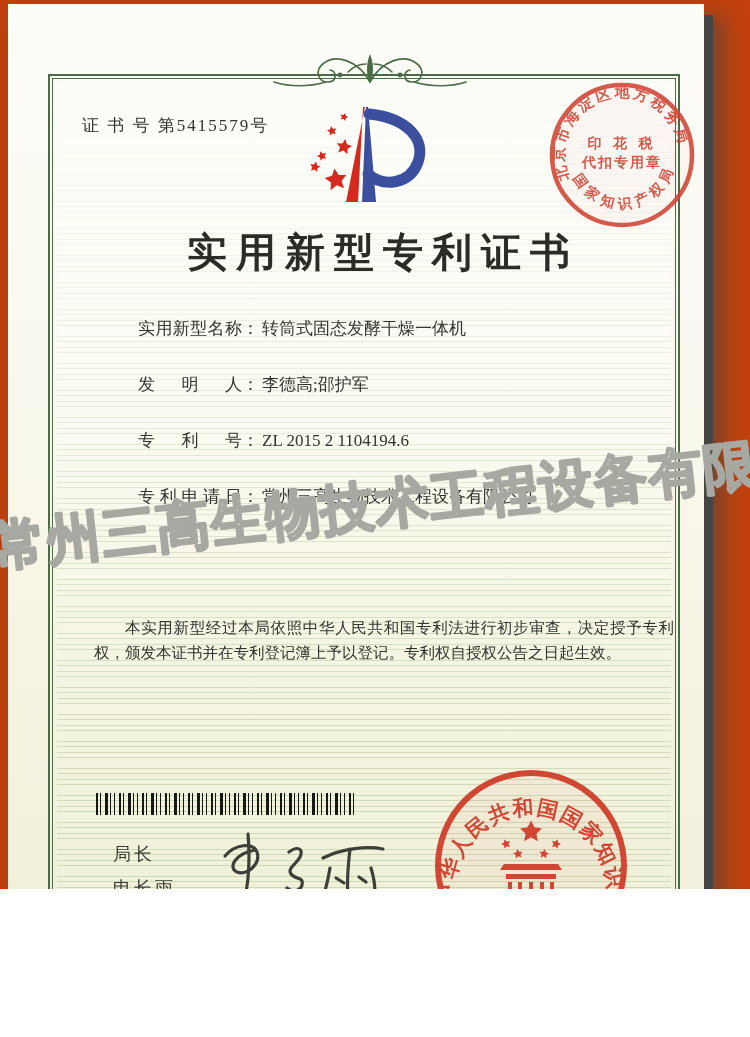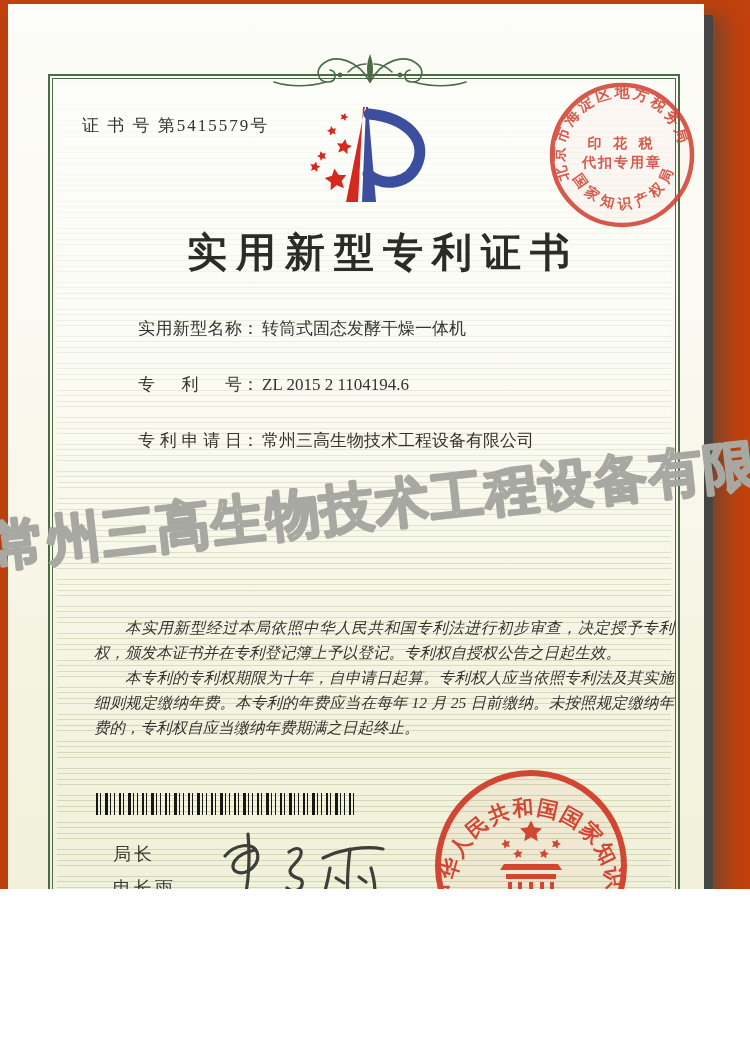--- a/index.html
+++ b/index.html
@@ -18,21 +18,21 @@
   .ornament{position:absolute;z-index:2;}
   .cert-no{position:absolute;left:74px;top:110px;z-index:3;font-size:17px;letter-spacing:2px;color:#33332f;}
   .logo{position:absolute;left:288px;top:100px;z-index:3;}
   .title{position:absolute;left:0;top:221px;width:750px;text-align:center;z-index:3;
     font-size:40px;font-weight:600;letter-spacing:9px;color:#2b2b28;}
   .fields{position:absolute;left:86px;top:312px;width:580px;z-index:3;font-size:17px;color:#33332f;margin-left:44px;}
   .frow{margin-bottom:31px;line-height:25px;white-space:nowrap;}
   .flabel{display:inline-block;width:104px;text-align:justify;text-align-last:justify;vertical-align:baseline;}
   .fvalue{margin-left:3px;}
   .body{position:absolute;left:86px;top:611px;width:580px;z-index:3;
-    font-size:15.5px;line-height:25px;color:#33332f;text-align:justify;font-style:italic;}
+    font-size:15.5px;line-height:25px;color:#33332f;text-align:justify;}
   .body p{margin:0;text-indent:2em;}
   .barcode{position:absolute;left:88px;top:789px;width:258px;height:22px;z-index:3;
     background:repeating-linear-gradient(90deg,
       #171715 0 2px,transparent 2px 4px,#171715 4px 5px,transparent 5px 9px,
       #171715 9px 12px,transparent 12px 14px,#171715 14px 15px,transparent 15px 18px,
       #171715 18px 19px,transparent 19px 23px);}
   .signer{position:absolute;left:105px;z-index:3;font-family:Liberation Serif, serif;
     font-size:18px;font-weight:500;color:#3a3a35;letter-spacing:3px;}
   .signer.t1{top:838px;}
   .signer.t2{top:872px;}
@@ -116,30 +116,32 @@
       </g>
     </svg>
 
     <div class="title">实用新型专利证书</div>
 
     <div class="fields">
       <div class="frow">
         <span class="flabel">实用新型名称</span><span>：</span><span class="fvalue">转筒式固态发酵干燥一体机</span>
       </div>
       <div class="frow">
+        <span class="flabel">发明人</span><span>：</span><span class="fvalue">李德高;邵护军</span>
+      </div>
+      <div class="frow">
         <span class="flabel">专利号</span><span>：</span><span class="fvalue">ZL 2015 2 1104194.6</span>
       </div>
       <div class="frow">
         <span class="flabel">专利申请日</span><span>：</span><span class="fvalue">常州三高生物技术工程设备有限公司</span>
       </div>
     </div>
 
     <div class="body">
       <p>本实用新型经过本局依照中华人民共和国专利法进行初步审查，决定授予专利权，颁发本证书并在专利登记簿上予以登记。专利权自授权公告之日起生效。</p>
-      <p>本专利的专利权期限为十年，自申请日起算。专利权人应当依照专利法及其实施细则规定缴纳年费。本专利的年费应当在每年 12 月 25 日前缴纳。未按照规定缴纳年费的，专利权自应当缴纳年费期满之日起终止。</p>
     </div>
 
     <div class="barcode"></div>
 
     <div class="signer t1">局长</div>
     <div class="signer t2">申长雨</div>
 
     <svg class="signature" width="195" height="90" viewBox="0 0 195 90">
       <g stroke="#3f3f3a" stroke-width="3.2" fill="none" stroke-linecap="round" stroke-linejoin="round">
         <path d="M22 34 C32 22 50 20 54 30 C58 42 44 54 34 50 C25 46 31 32 52 28"></path>

